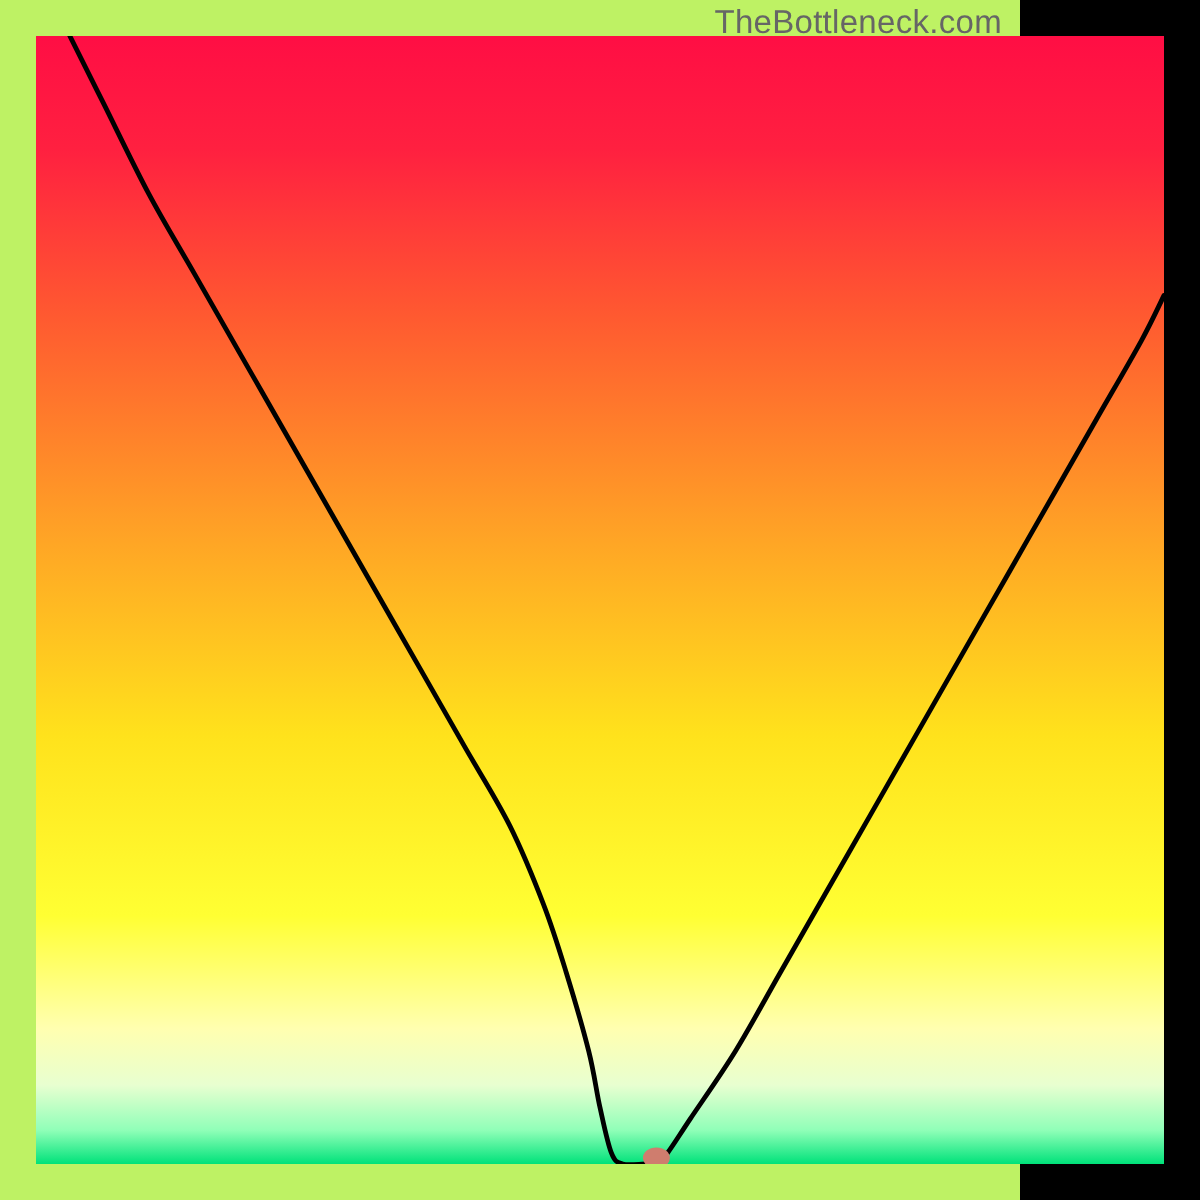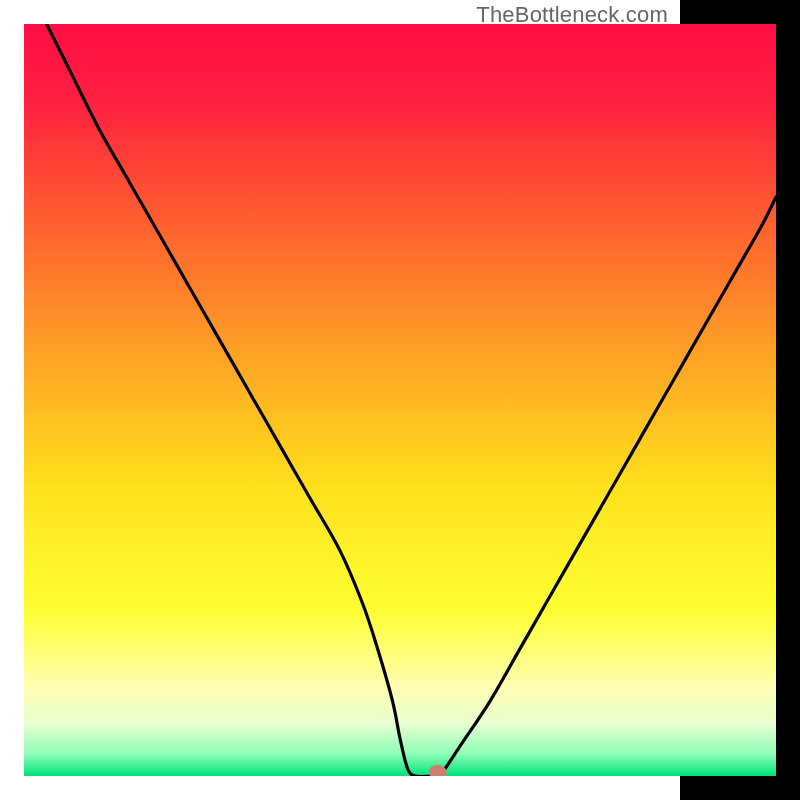--- a/index.html
+++ b/index.html
@@ -8,21 +8,21 @@
     width: 800px;
     height: 800px;
     background: #000;
     font-family: Arial, Helvetica, sans-serif;
     overflow: hidden;
   }
   .frame {
     position: relative;
     width: 680px;
     height: 800px;
-    background: #ffffff;
+    background: #bef264;
   }
   .watermark {
     position: absolute;
     top: 2px;
     right: 12px;
     color: #666;
     font-size: 22px;
     font-weight: 500;
     letter-spacing: 0.2px;
     z-index: 50;

